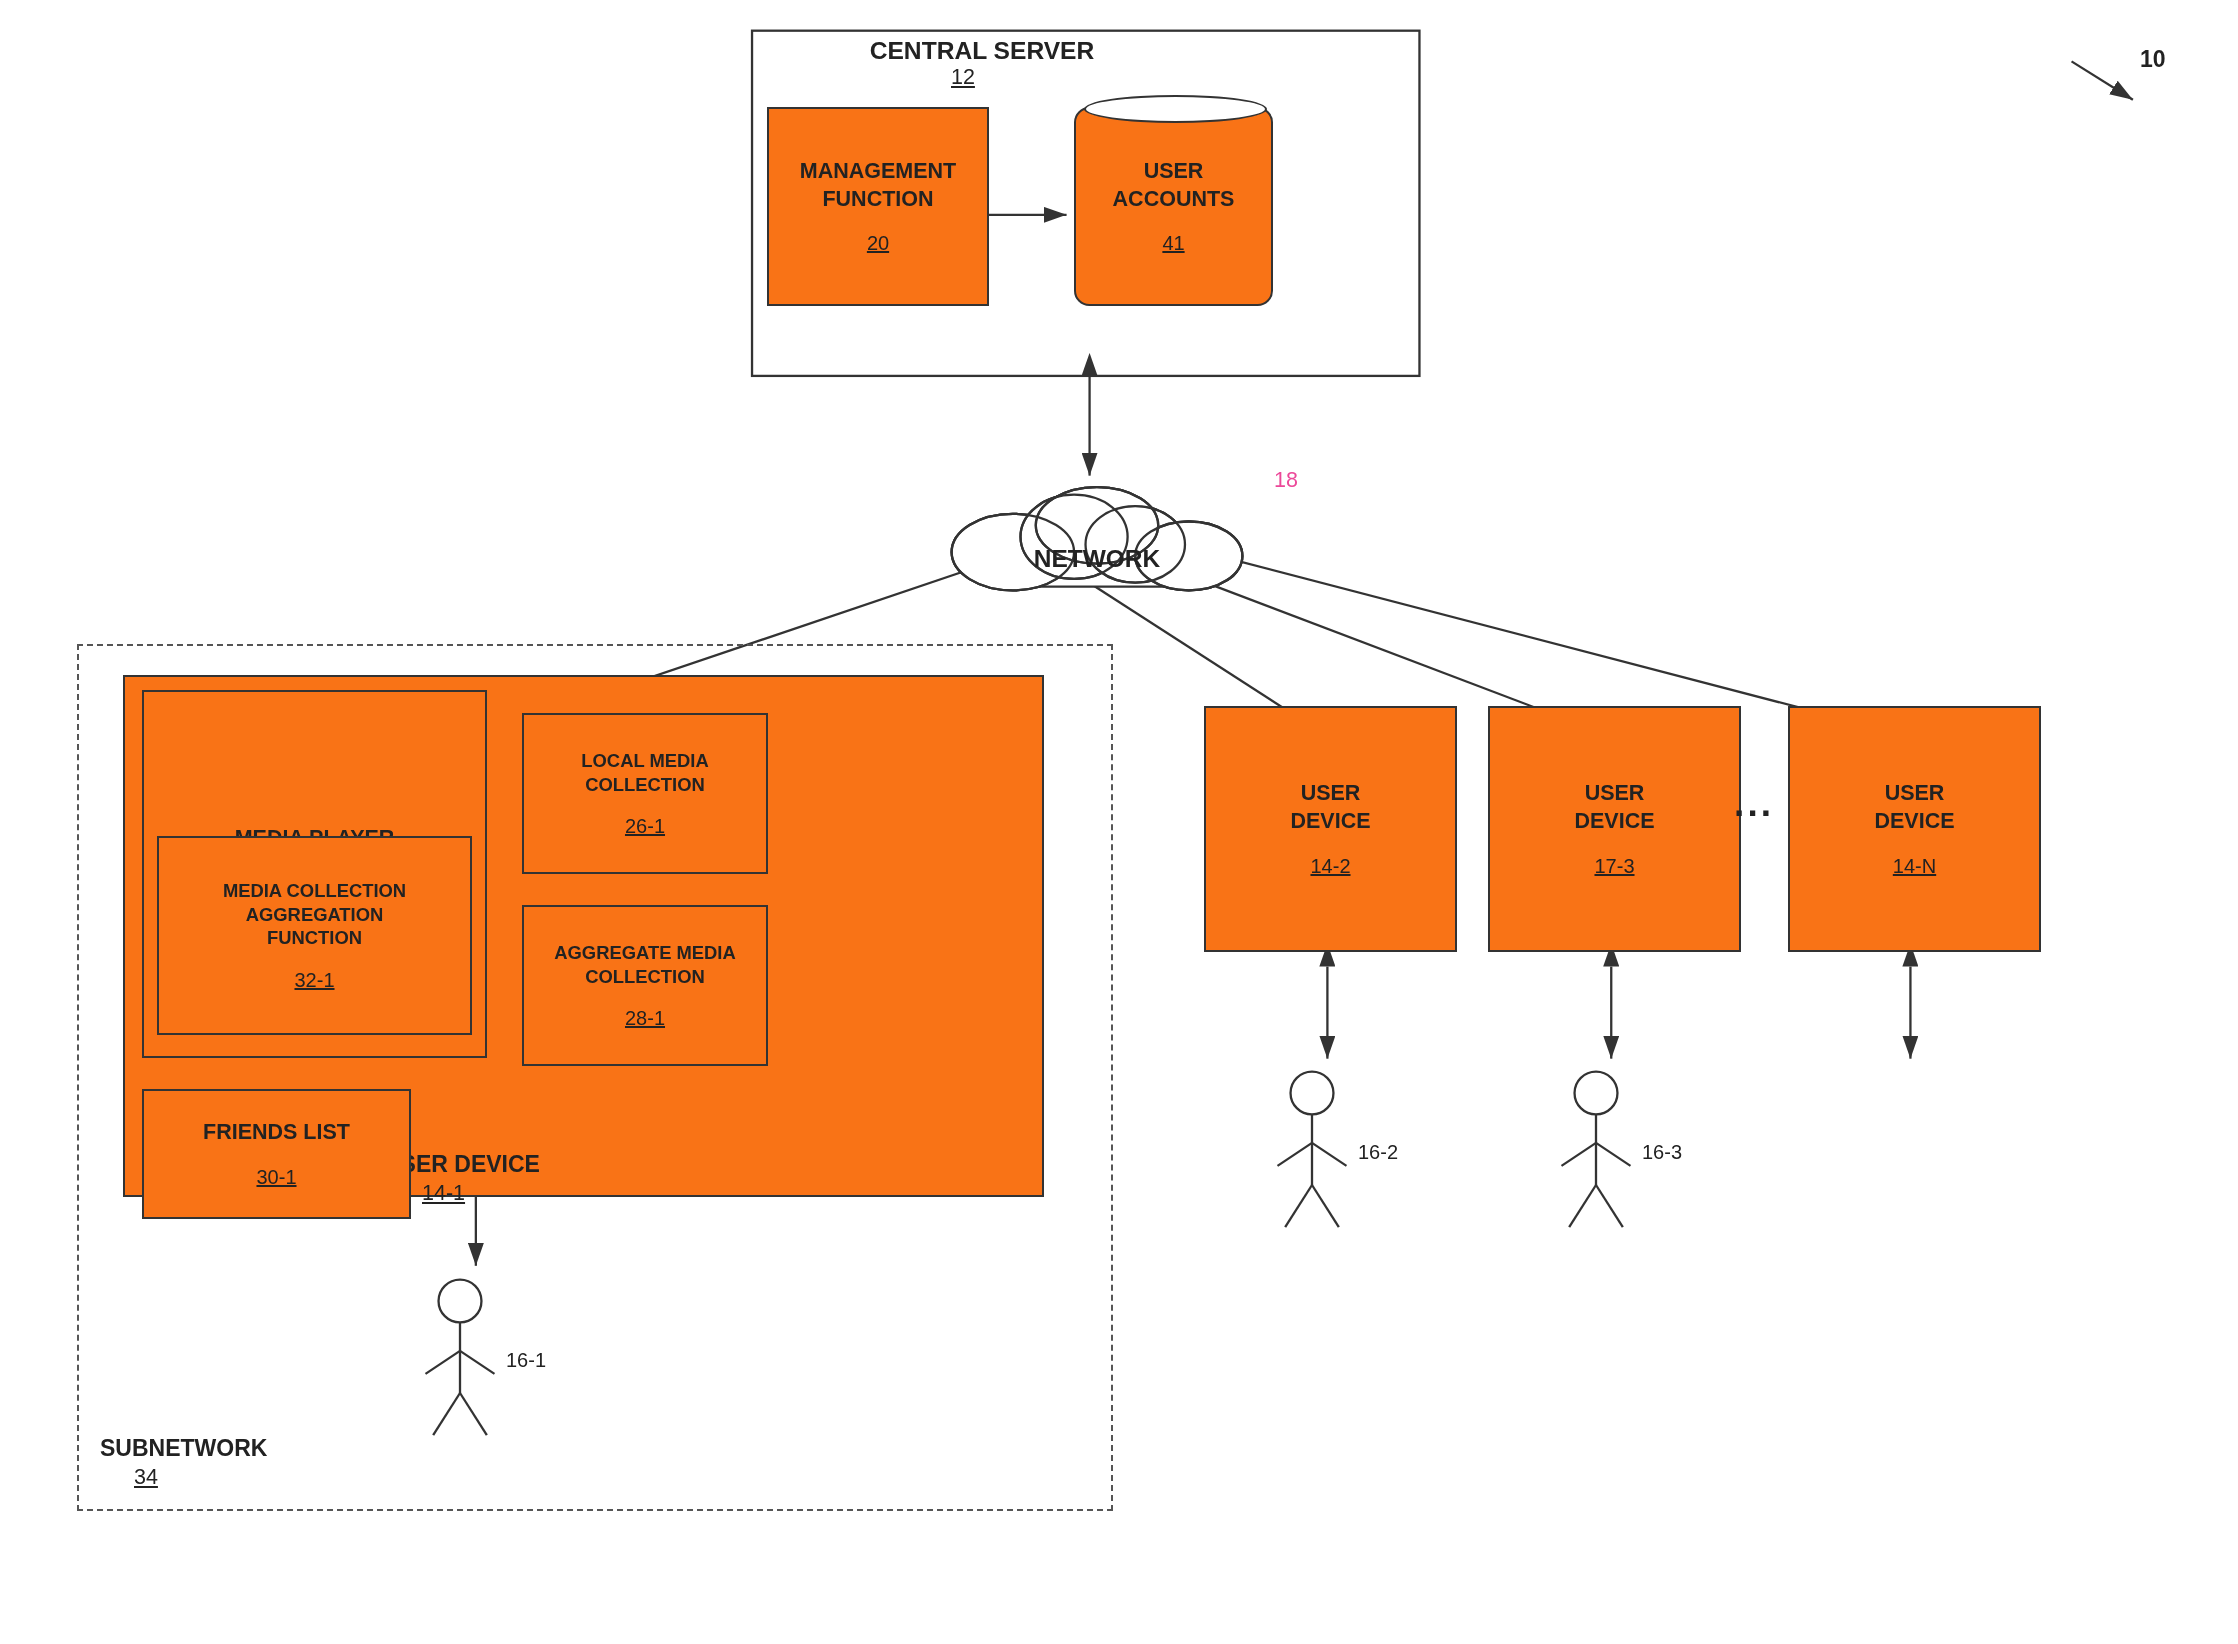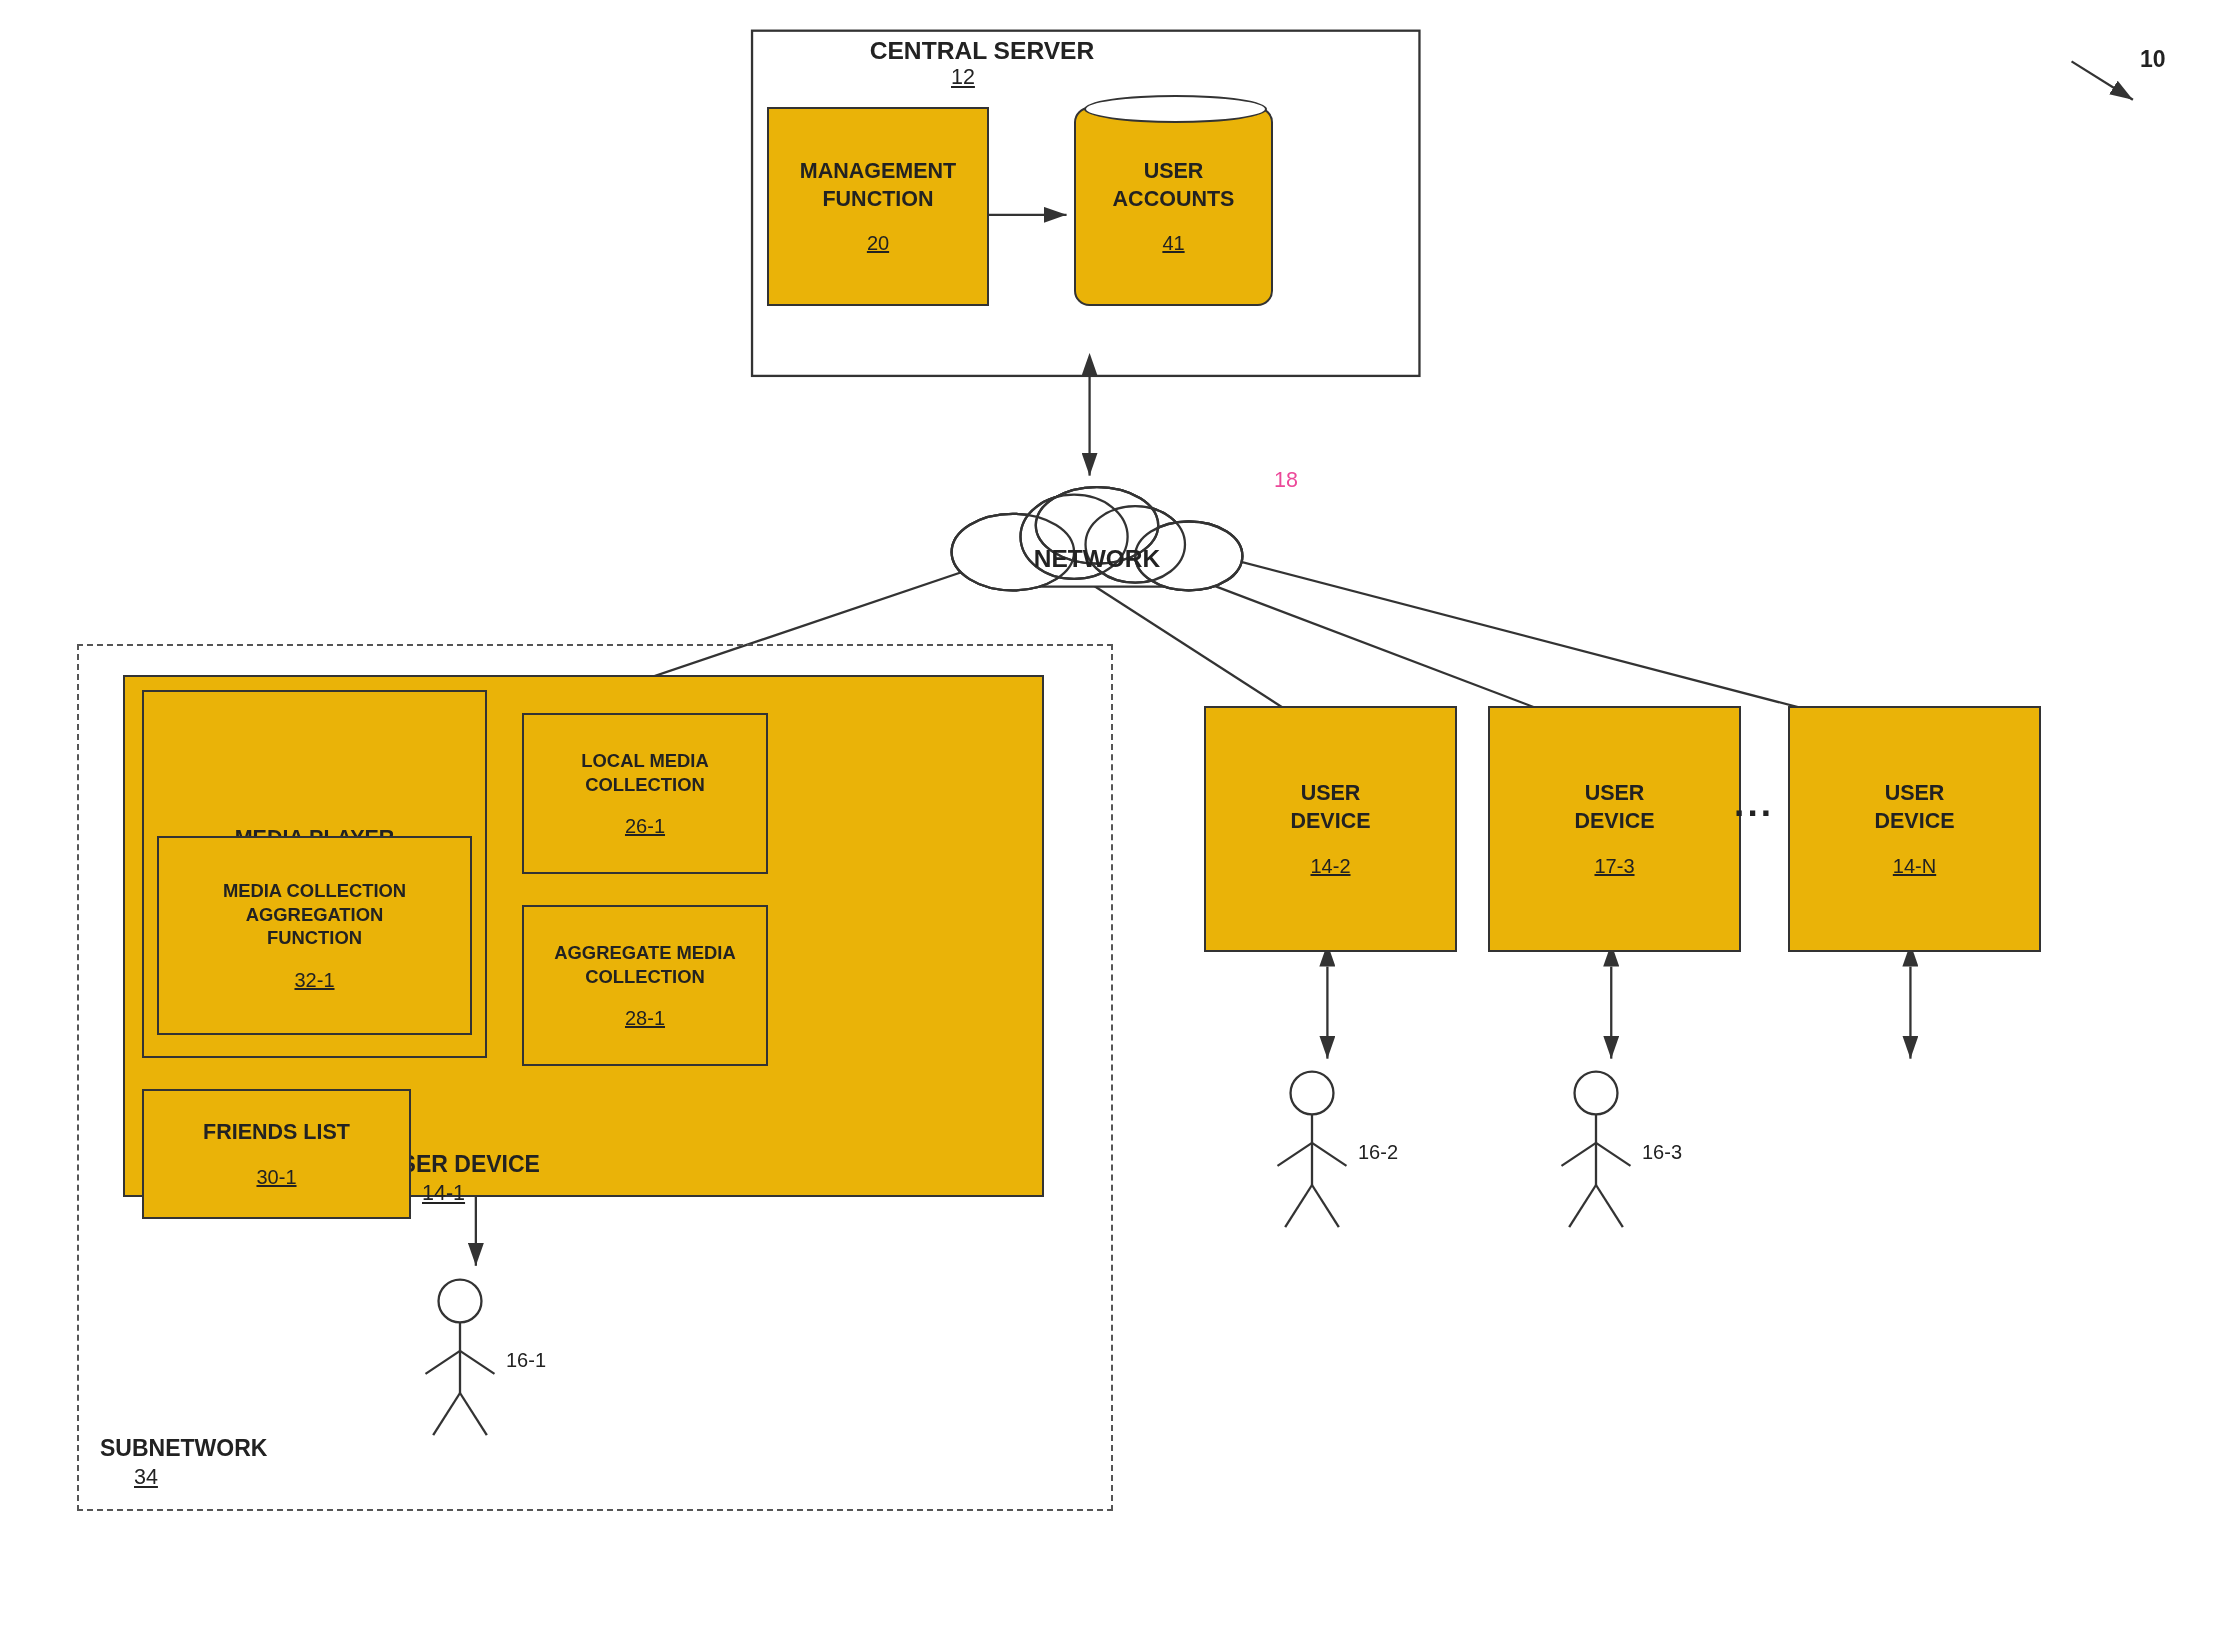--- a/index.html
+++ b/index.html
@@ -16,21 +16,21 @@
       position: absolute;
       top: 0; left: 0;
       width: 2239px;
       height: 1644px;
     }
 
     
     .box {
       position: absolute;
       border: 2.3px solid #333;
-      background: #eab308;
+      background: #f97316;
       display: flex;
       flex-direction: column;
       align-items: center;
       justify-content: center;
       text-align: center;
     }
 
     .box-label {
       font-size: 21.5px;
       font-weight: bold;

